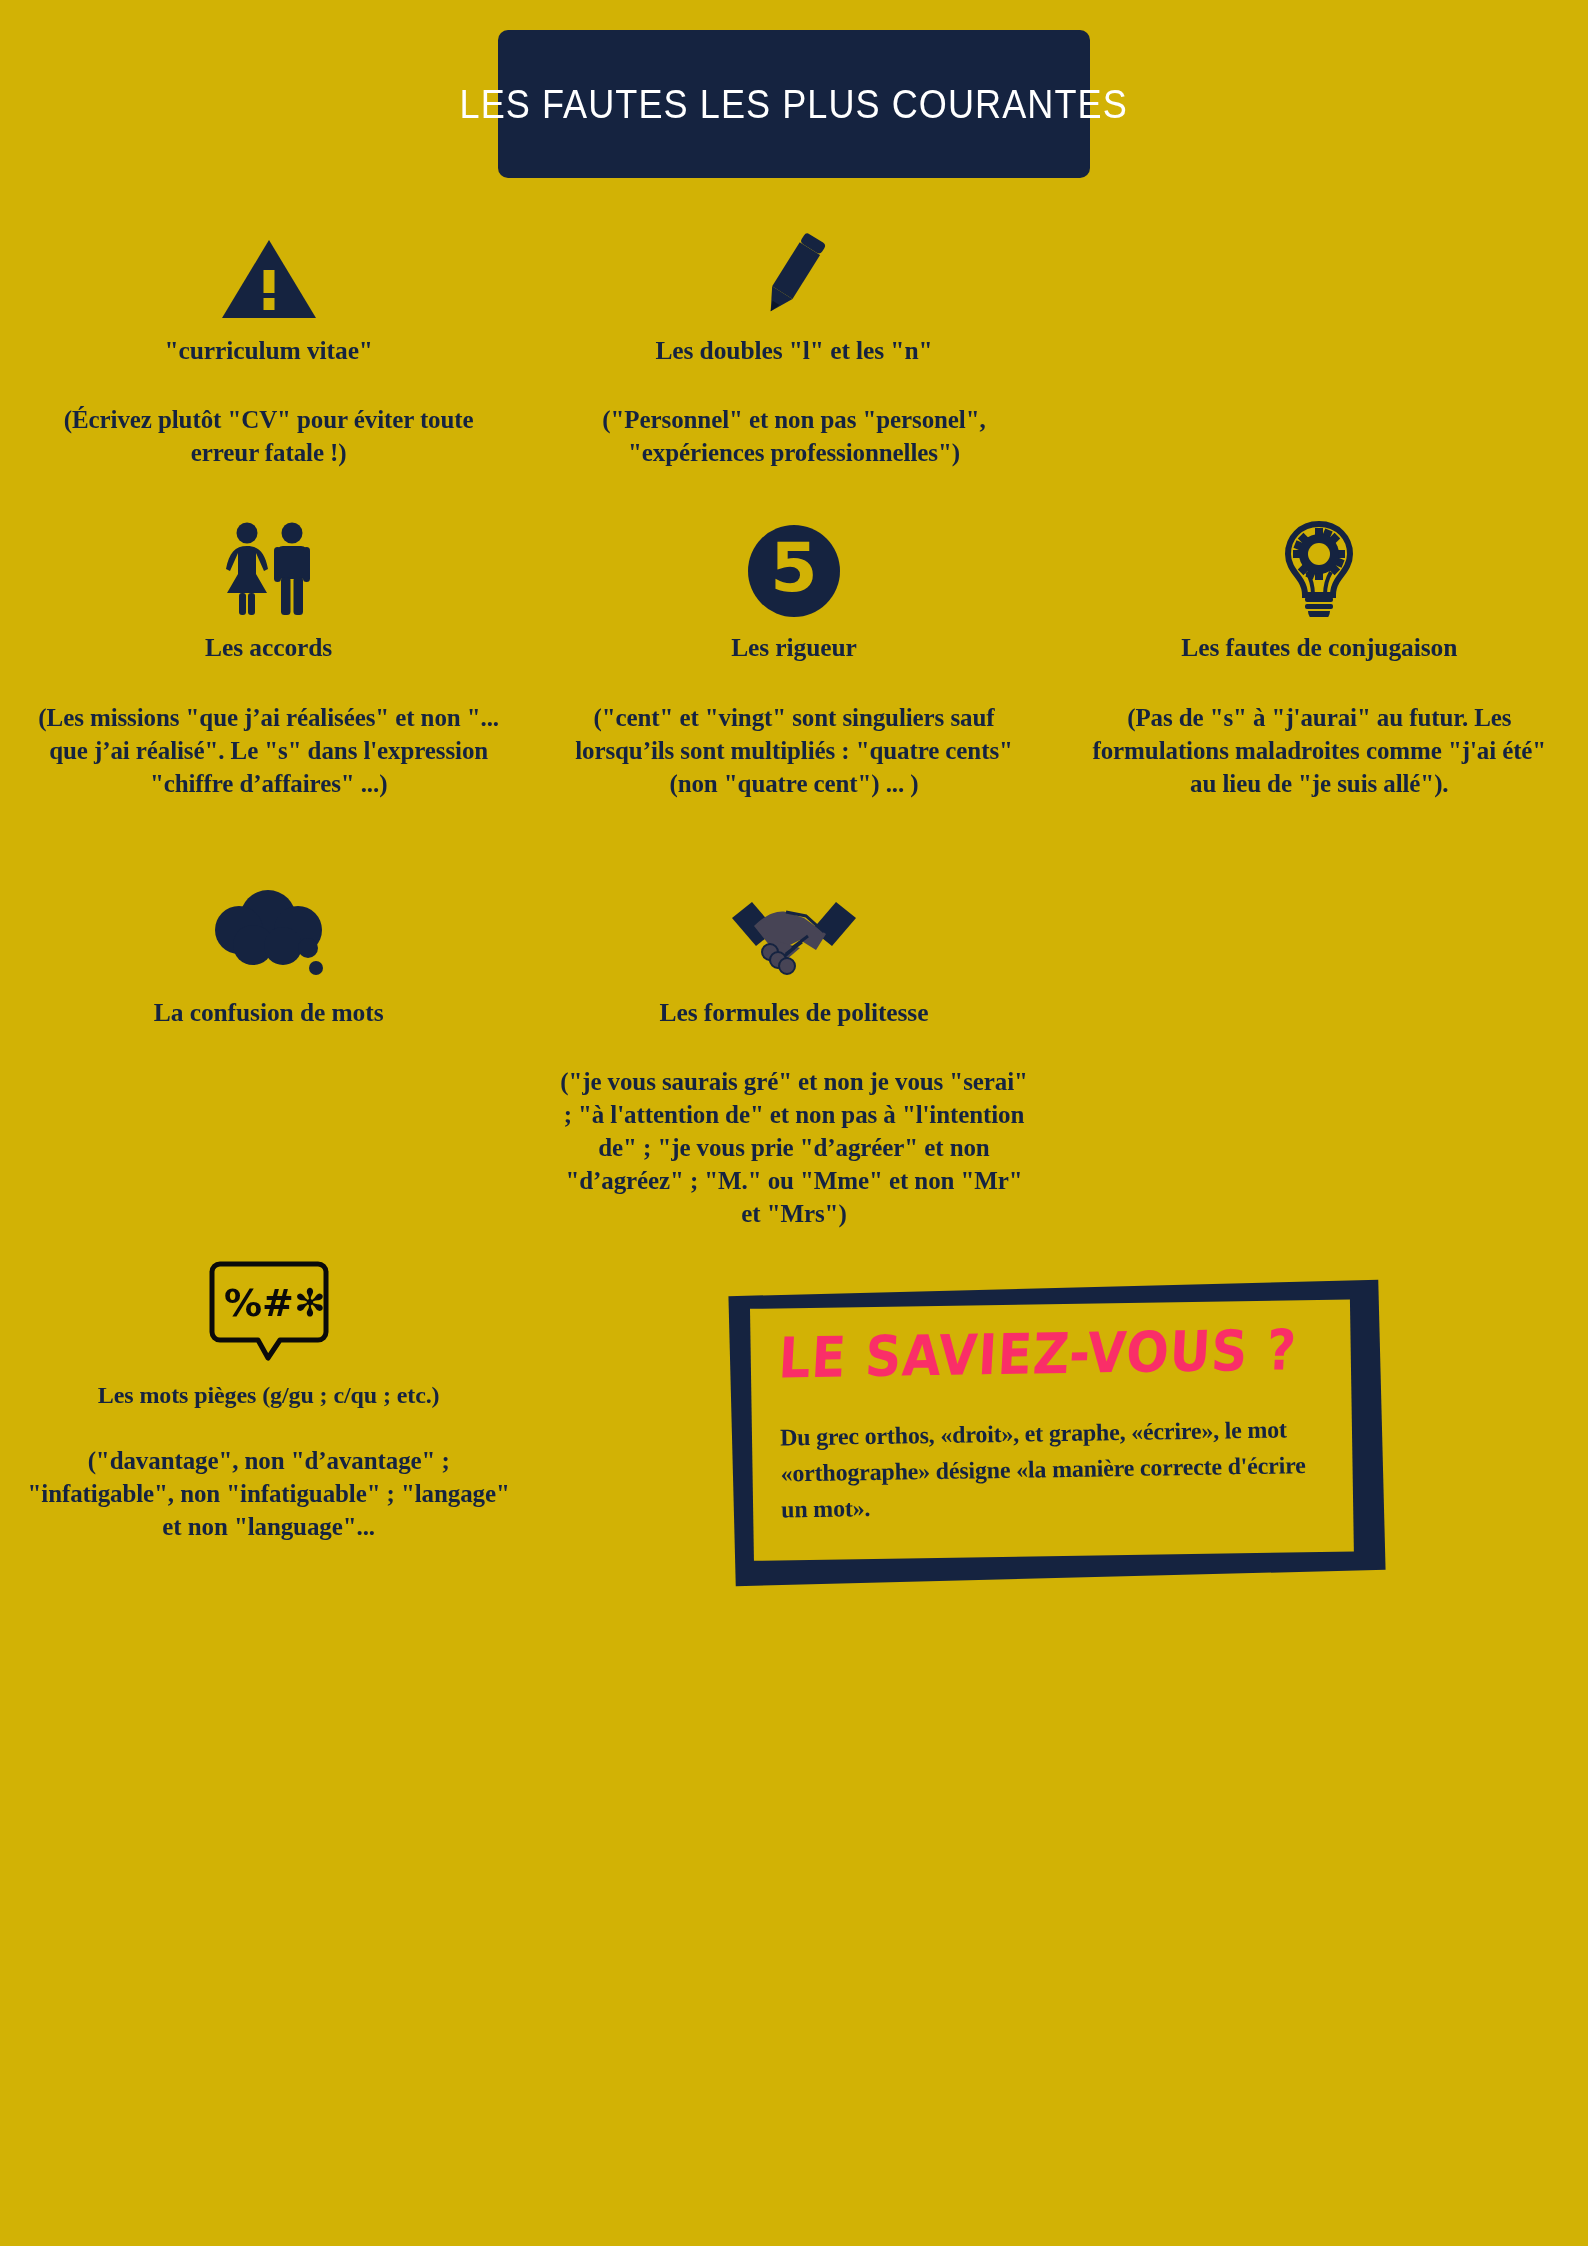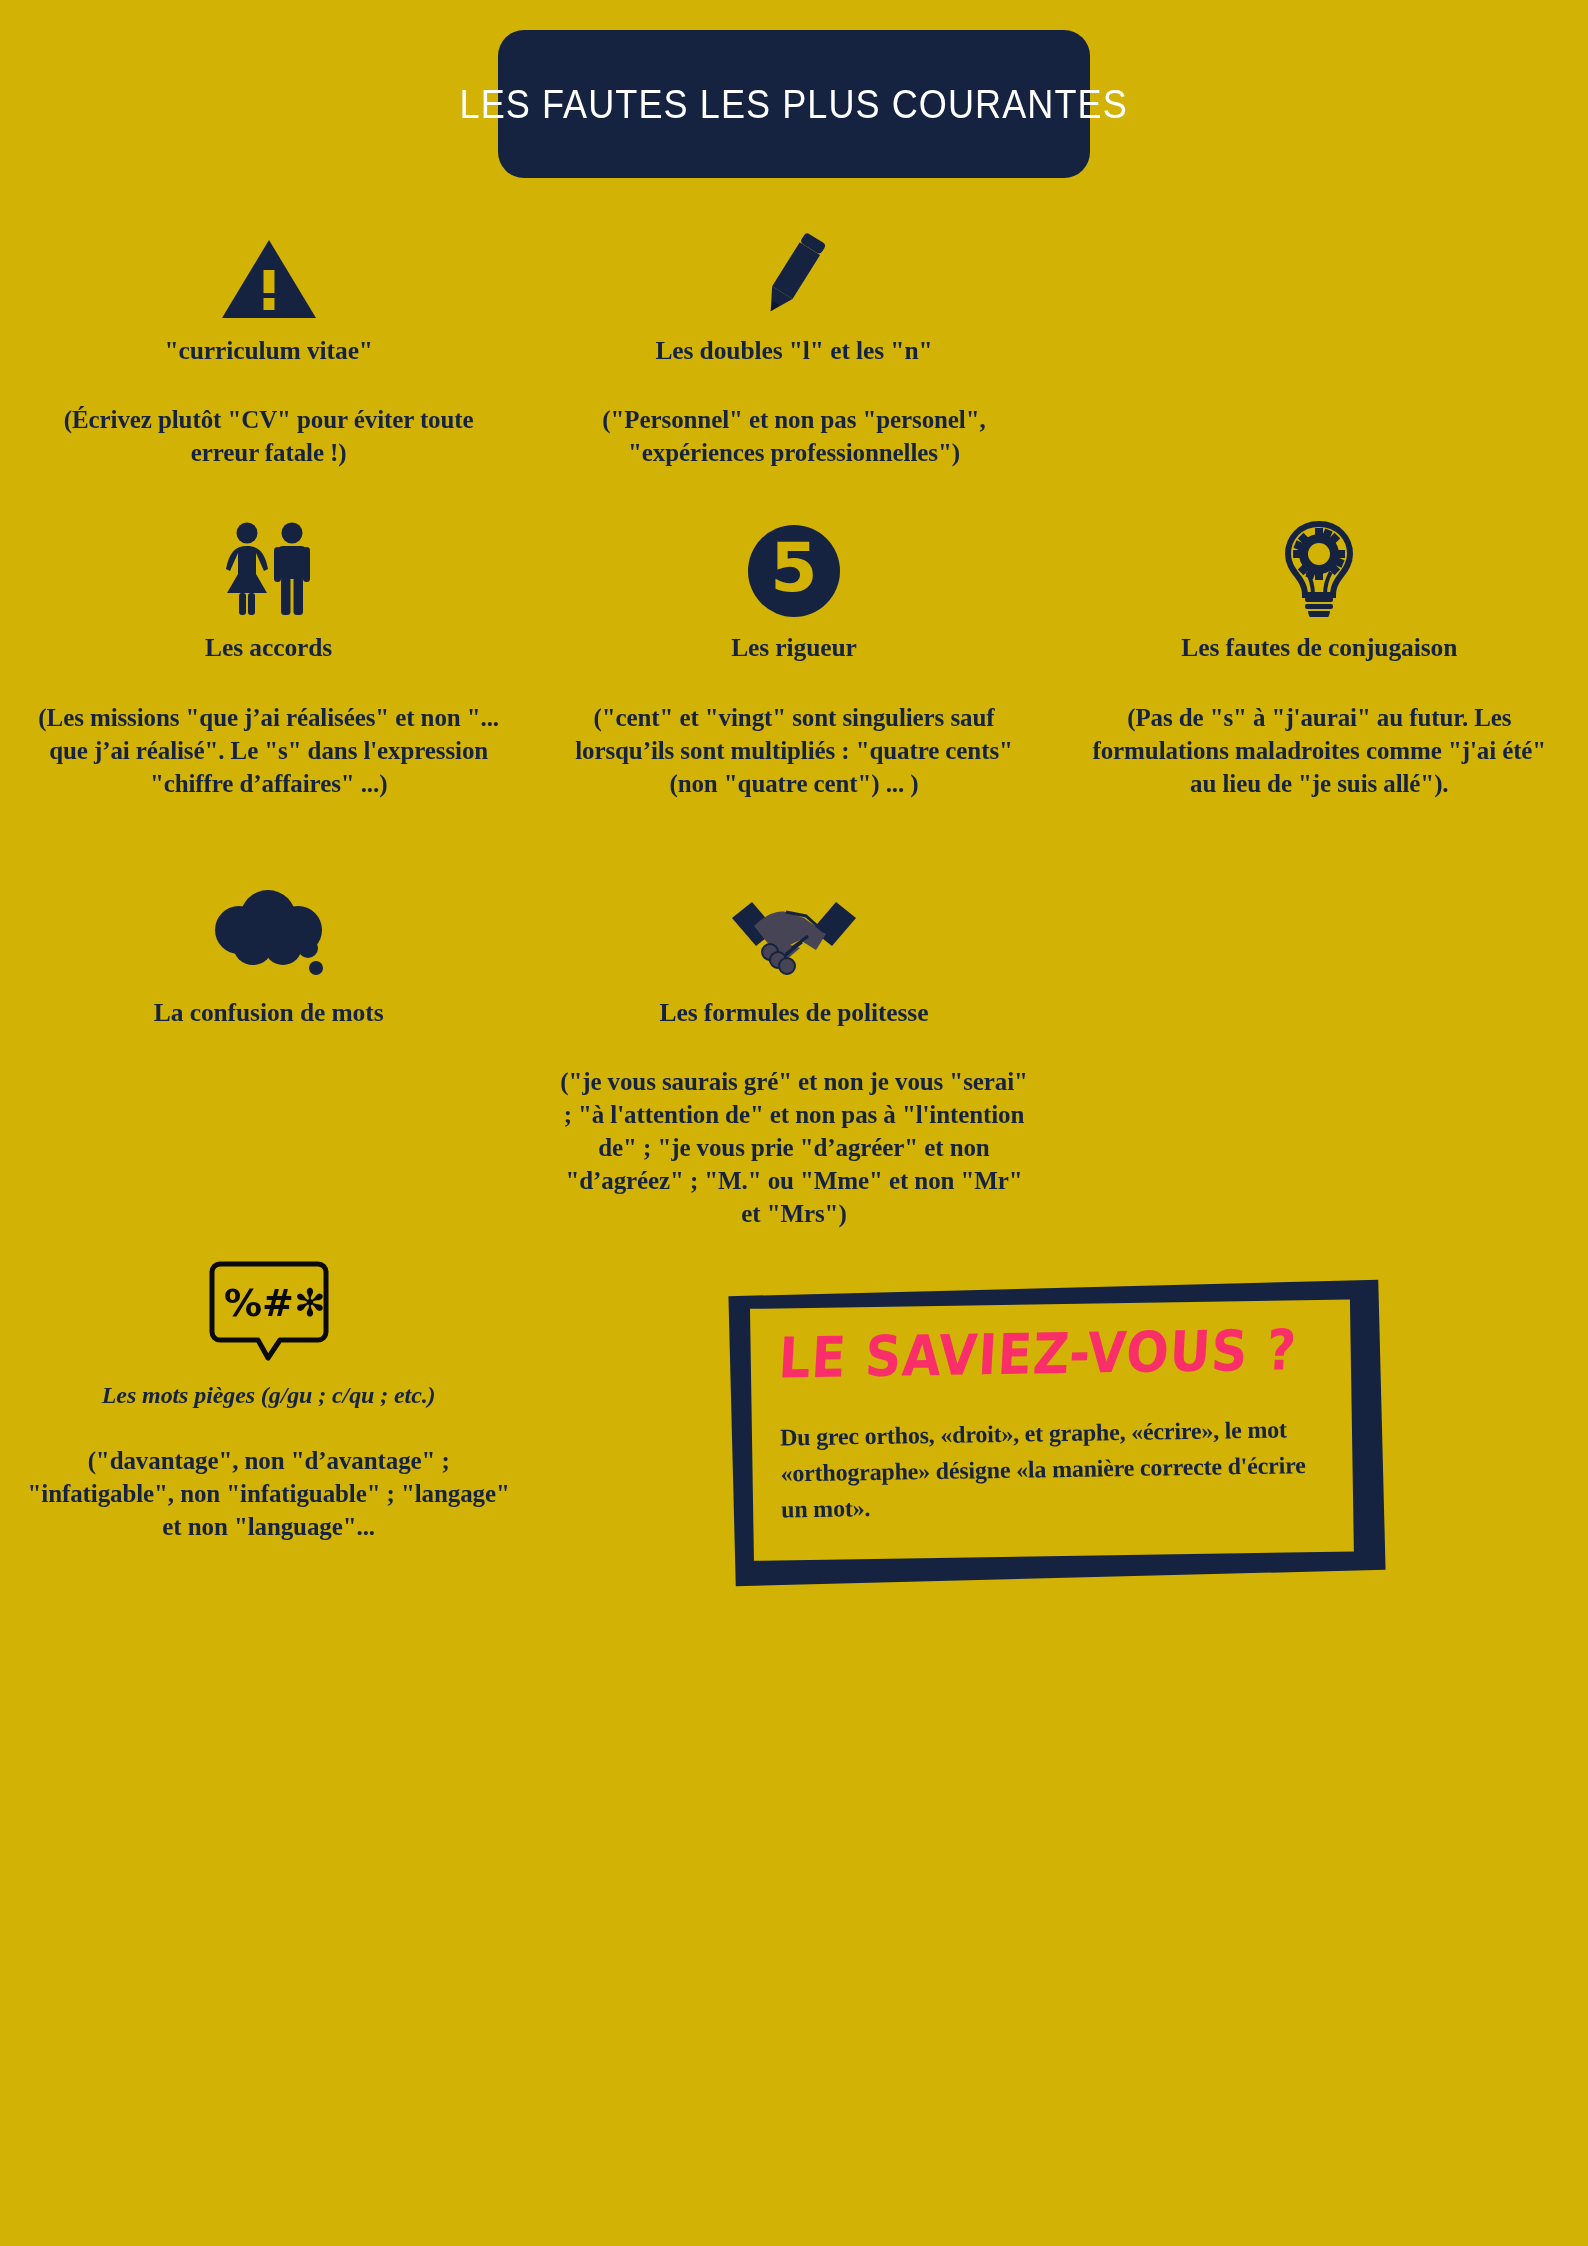--- a/index.html
+++ b/index.html
@@ -18,21 +18,21 @@
   
   .header-wrap {
     display: flex;
     justify-content: center;
     padding-top: 30px;
   }
   .header-box {
     width: 592px;
     height: 148px;
     background: #152340;
-    border-radius: 26px;
+    border-radius: 10px;
     display: flex;
     align-items: center;
     justify-content: center;
   }
   .header-title {
     color: #FFFFFF;
     font-family: "Liberation Sans", sans-serif;
     font-size: 41px;
     letter-spacing: 1.2px;
     font-weight: 400;
@@ -92,21 +92,21 @@
   }
   .bottom-left {
     width: 33.333%;
     display: flex;
     flex-direction: column;
     align-items: center;
     text-align: center;
     padding: 0 14px;
     box-sizing: border-box;
   }
-  .bottom-left .tip-title { font-size: 24px; font-style: italic; }
+  .bottom-left .tip-title { font-size: 24px; }
   .bottom-left .tip-desc { font-size: 25px; margin-top: 34px; }
 
   .bottom-right {
     width: 66.666%;
     display: flex;
     justify-content: center;
     padding-top: 18px;
   }
 
   .saviez-outer {

